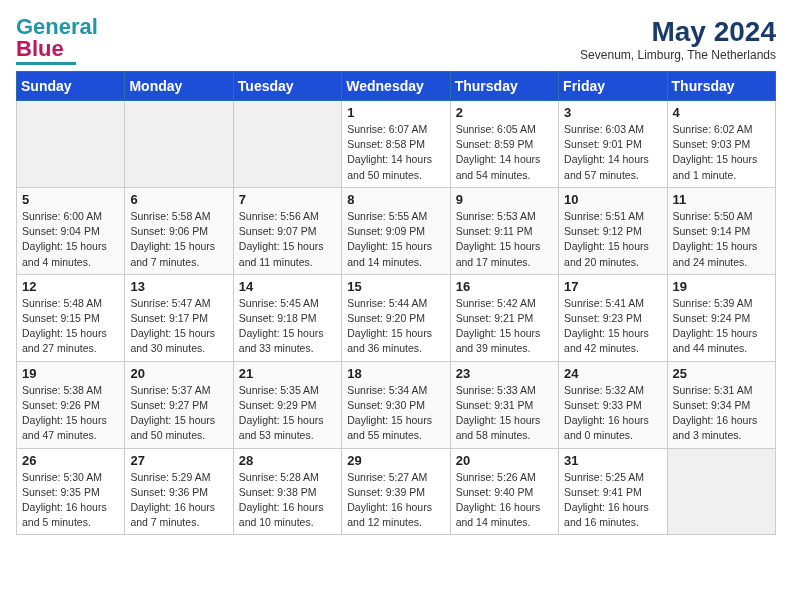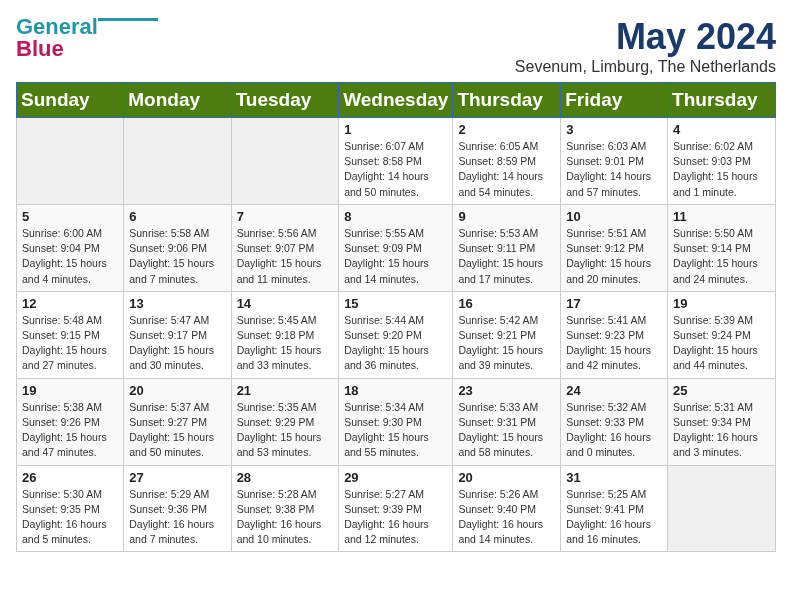--- a/index.html
+++ b/index.html
@@ -11,20 +11,21 @@
       padding: 16px;
     }
     .header {
       display: flex;
       justify-content: space-between;
       align-items: flex-start;
       margin-bottom: 6px;
     }
     .logo {
       display: flex;
+      flex-direction: column;
       align-items: flex-start;
     }
     .logo-text {
       font-size: 22px;
       font-weight: bold;
       color: #1a3a6b;
       line-height: 1;
     }
     .logo-text span {
       color: #2196a8;
@@ -32,40 +33,40 @@
     .logo-underline {
       width: 60px;
       height: 3px;
       background: #2196a8;
       margin-top: 2px;
     }
     .title-block {
       text-align: right;
     }
     .cal-title {
-      font-size: 36px;
+      font-size: 28px;
       font-weight: bold;
       color: #1a3a6b;
     }
     .cal-subtitle {
-      font-size: 16px;
+      font-size: 12px;
       color: #333;
       font-weight: normal;
     }
     table {
       width: 100%;
       border-collapse: collapse;
       font-size: 11px;
     }
     thead th {
-      background: #4d7c0f;
+      background: #1d4ed8;
       color: #fff;
       padding: 6px 4px;
       text-align: left;
-      font-size: 19px;
+      font-size: 14px;
       font-weight: bold;
       border: 1px solid #2b6cb0;
     }
     td {
       border: 1px solid #ccc;
       vertical-align: top;
       padding: 4px 5px;
       width: 14.28%;
       min-height: 80px;
       background: #fff;

